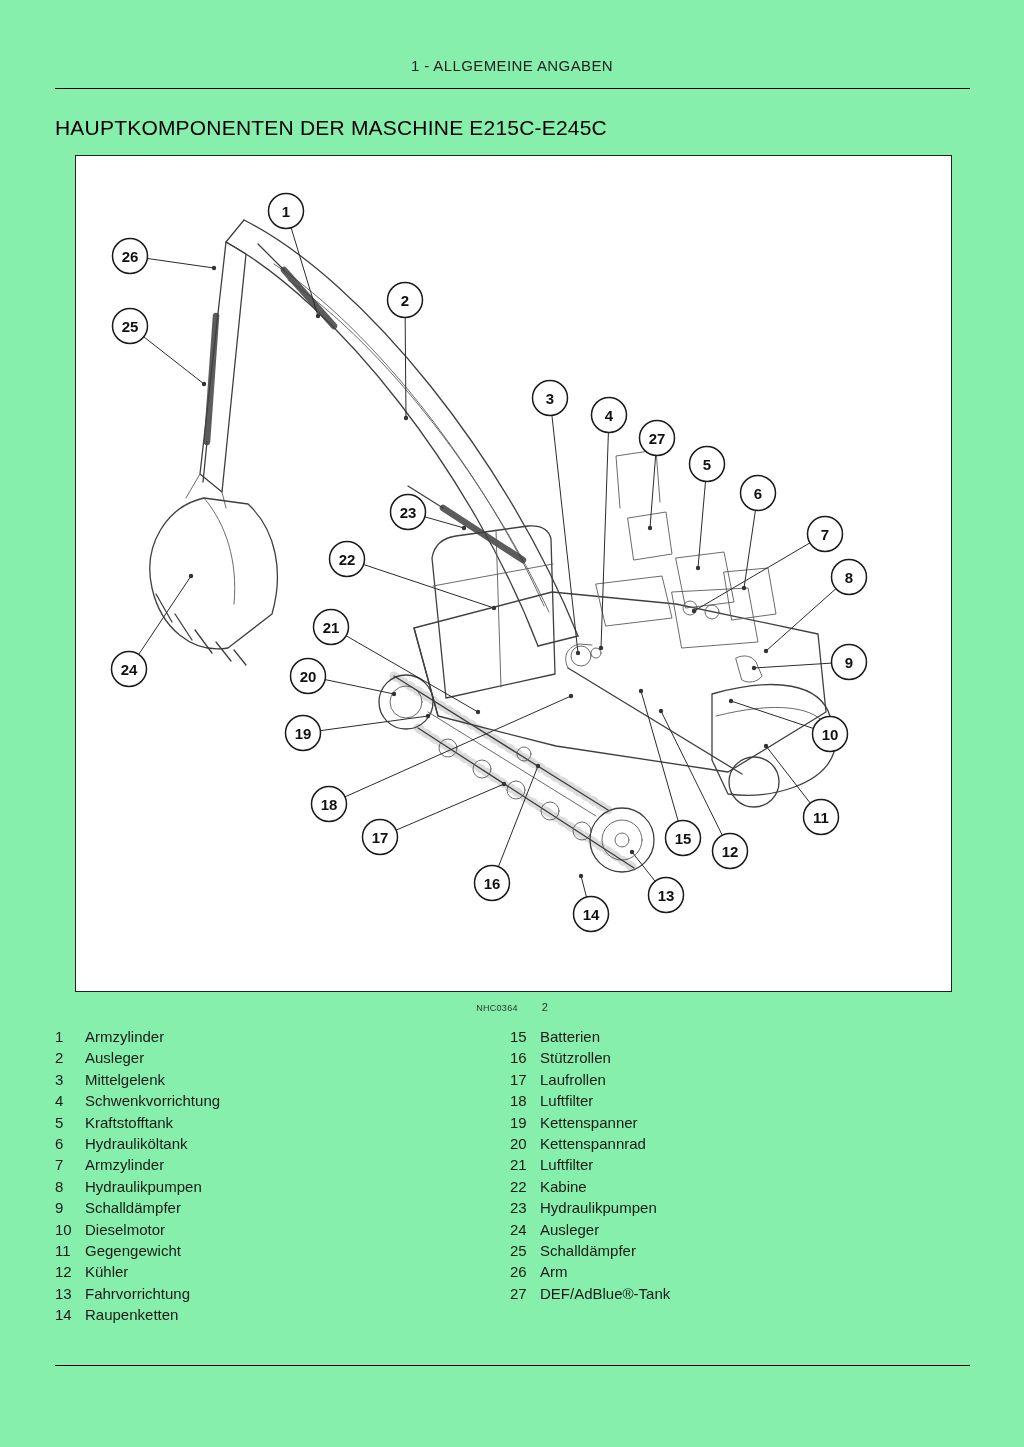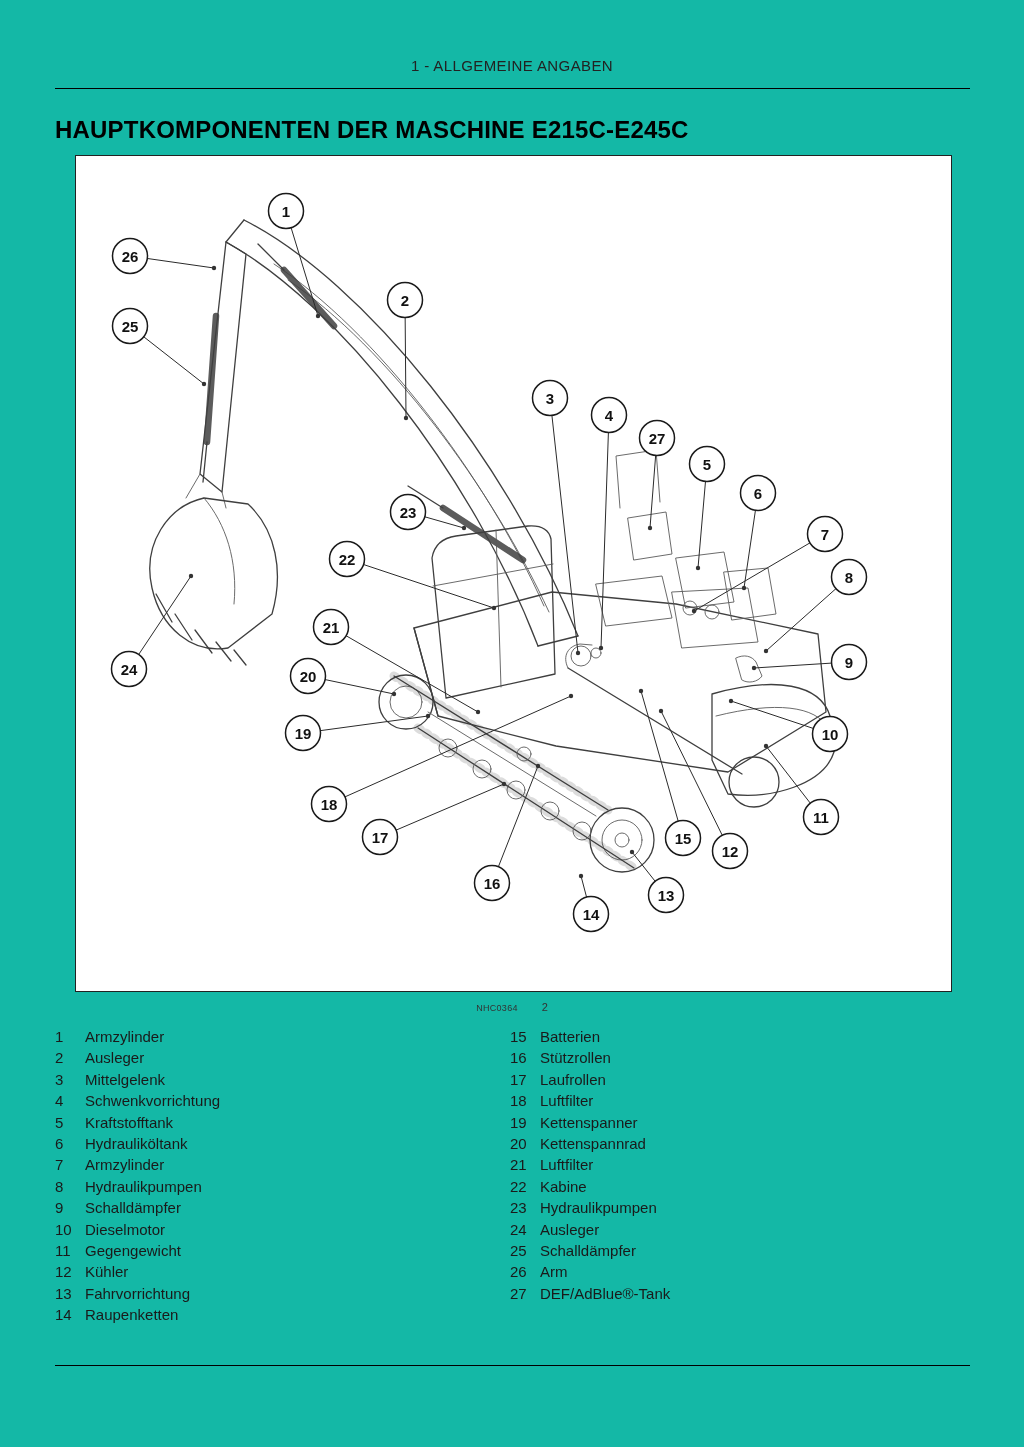--- a/index.html
+++ b/index.html
@@ -1,22 +1,22 @@
 <!DOCTYPE html>
 <html><head>
 <meta charset="utf-8">
 <style>
   html,body{margin:0;padding:0}
   body{width:1024px;height:1447px;background:#fff;font-family:"Liberation Sans",sans-serif;color:#111;position:relative;overflow:hidden}
-  .page{position:absolute;inset:0;background:#14b8a6}
+  .page{position:absolute;inset:0;background:#86efac}
   .header-text{position:absolute;top:57px;left:0;width:100%;text-align:center;font-size:15px;letter-spacing:.4px;color:#222}
   .rule{position:absolute;left:55px;width:915px;height:1px;background:#000}
   .rule.header{top:88px}
   .rule.footer{top:1365px}
-  .title{position:absolute;top:116px;left:55px;font-size:24px;font-weight:bold;letter-spacing:.2px;color:#000}
+  .title{position:absolute;top:116px;left:55px;font-size:21px;font-weight:normal;letter-spacing:.2px;color:#000}
   .figure{position:absolute;left:75px;top:155px;width:875px;height:835px;border:1px solid #222;background:#fff}
   .figure svg{width:100%;height:100%;display:block}
   .caption{position:absolute;top:997px;left:0;width:100%;text-align:center;color:#333}
   .caption .code{font-size:9px;letter-spacing:.3px}
   .caption .num{font-size:11px;margin-left:24px}
   .legend{position:absolute;top:1026px;left:55px;width:915px;display:flex}
   .legend-col{display:flex;flex-direction:column}
   .legend-col.left{width:455px}
   .legend-col.right{flex:1}
   .legend-row{display:flex;font-size:15px;line-height:21.4px;color:#1a1a1a}

